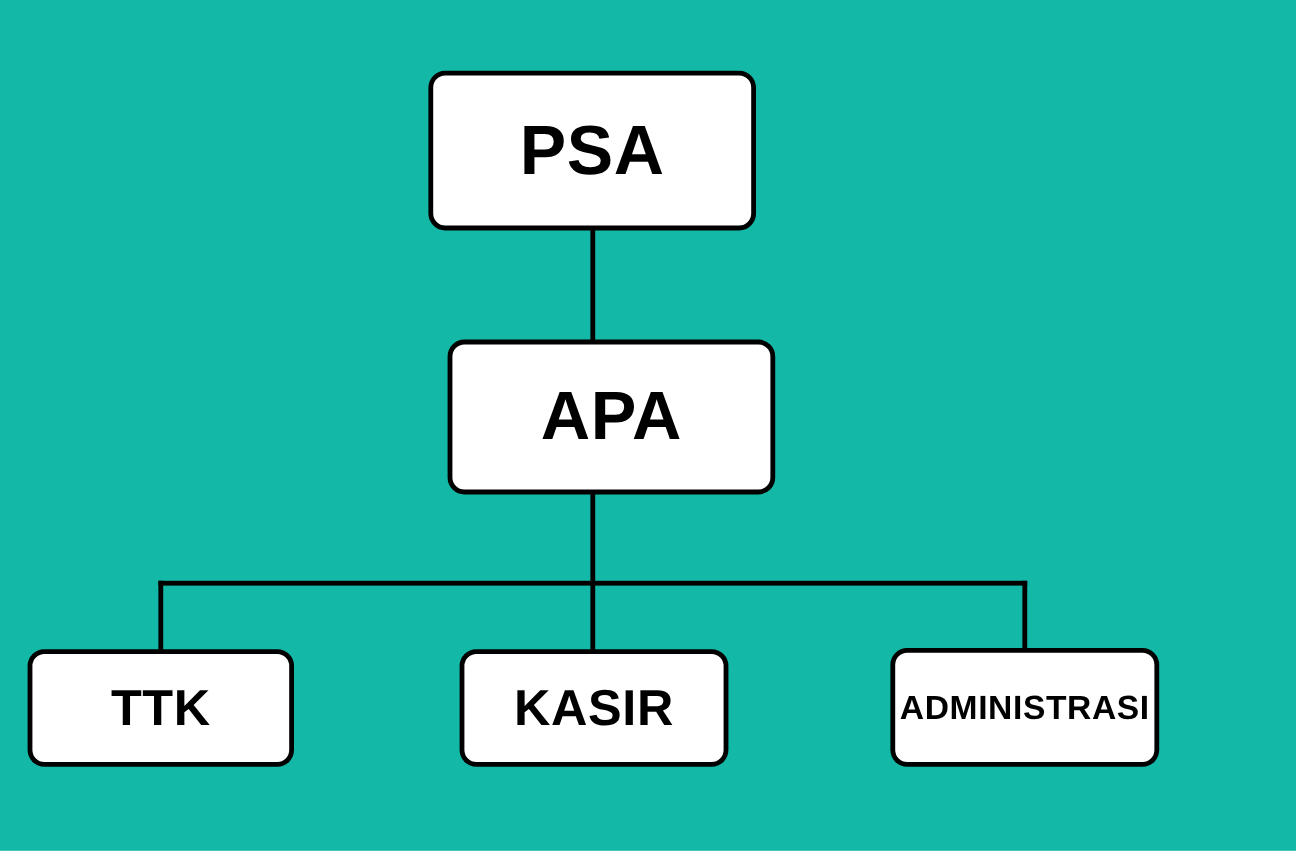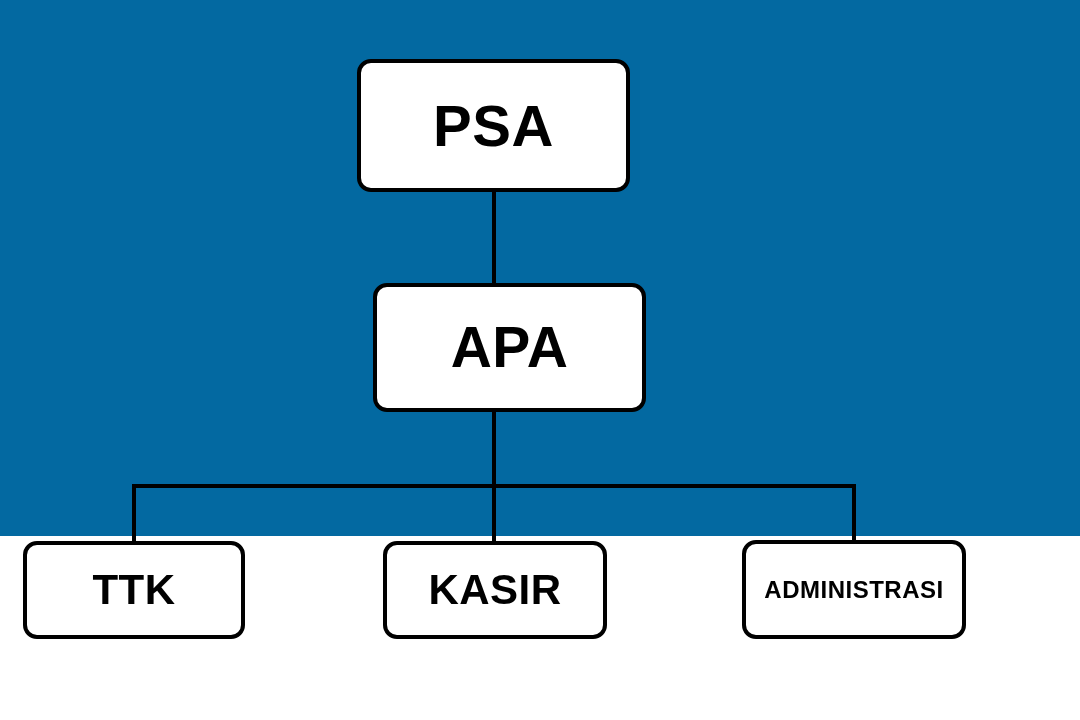--- a/index.html
+++ b/index.html
@@ -9,22 +9,22 @@
   }
   body {
     width: 1080px;
     height: 720px;
     font-family: "Liberation Sans", sans-serif;
     overflow: hidden;
   }
   #chart-canvas {
     position: relative;
     width: 1080px;
-    height: 536px;
-    background: #0369a1;
+    height: 709px;
+    background: #14b8a6;
   }
   .node {
     position: absolute;
     box-sizing: border-box;
     background: #ffffff;
     border: 4px solid #000000;
     border-radius: 14px;
     display: flex;
     align-items: center;
     justify-content: center;
@@ -62,21 +62,21 @@
     top: 541px;
     width: 224px;
     height: 98px;
     font-size: 42px;
   }
   .node-administrasi {
     left: 742px;
     top: 540px;
     width: 224px;
     height: 99px;
-    font-size: 24px;
+    font-size: 28px;
     align-items: center;
   }
   
   .edge {
     position: absolute;
     background: #000000;
   }
   .edge-psa-apa {
     left: 492px;
     top: 190px;

